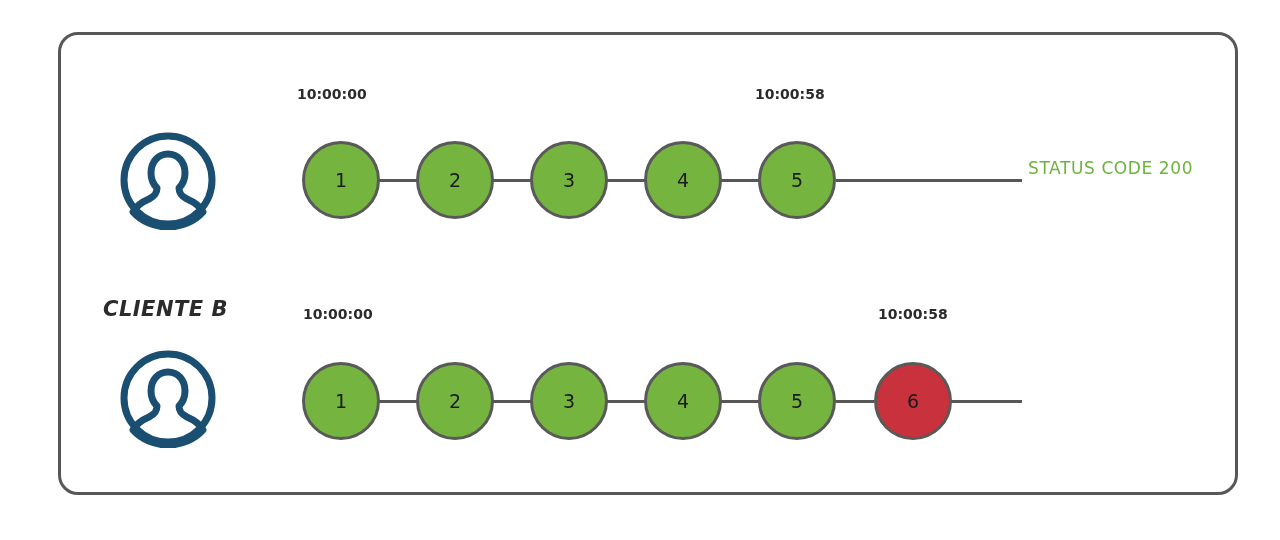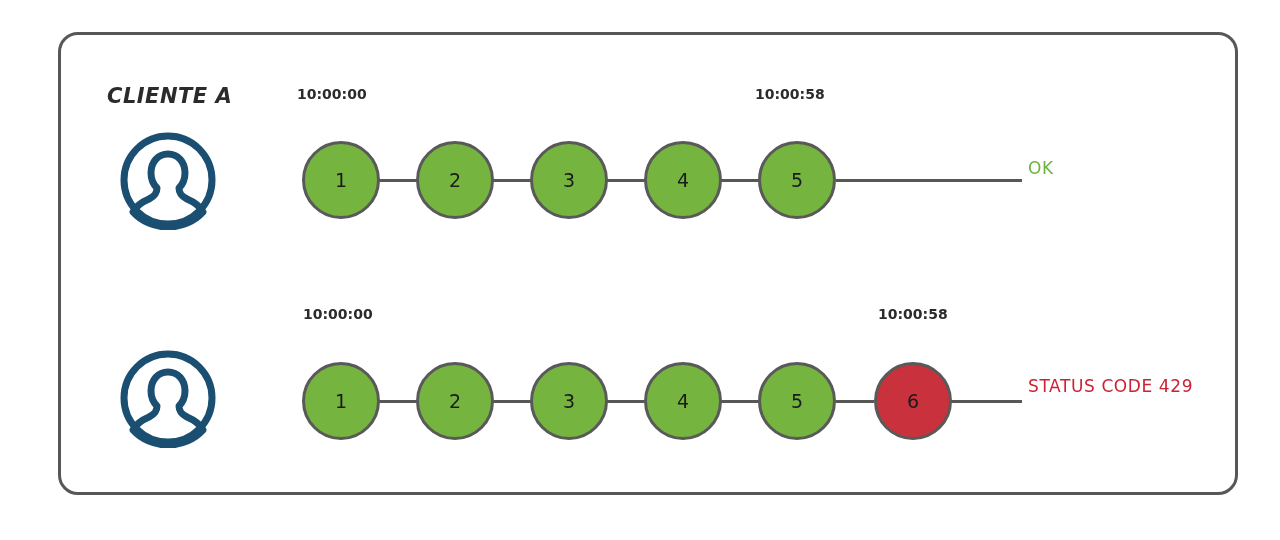--- a/index.html
+++ b/index.html
@@ -107,21 +107,20 @@
   }
   .status.ok   { color: #6db33f; }
   .status.fail { color: #cc2233; }
 </style>
 </head>
 <body>
 
 <div id="canvas">
   <div class="frame"></div>
 
-  <div class="abs client-label" style="left:107px; top:84px;">CLIENTE A</div>
 
   <div class="avatar" style="left:118px; top:130px;">
     <svg width="100" height="100" viewBox="0 0 100 100">
       <circle cx="50" cy="50" r="44" fill="none" stroke="#1b4f72" stroke-width="7"></circle>
       <path d="M50 24 C40 24 33 32 33 43 C33 50 36 55 39 58
                C39 63 37 66 31 69 C24 72 18 76 15 82
                C23 91 36 97 50 97 C64 97 77 91 85 82
                C82 76 76 72 69 69 C63 66 61 63 61 58
                C64 55 67 50 67 43 C67 32 60 24 50 24 Z" fill="none" stroke="#1b4f72" stroke-width="7" stroke-linejoin="round"></path>
     </svg>
@@ -137,23 +136,24 @@
   <div class="connector" style="left:721px; top:179px; width:38px;"></div>
   <div class="connector" style="left:836px; top:179px; width:186px;"></div>
 
   <div class="node ok" style="left:302px; top:141px;">1</div>
   <div class="node ok" style="left:416px; top:141px;">2</div>
   <div class="node ok" style="left:530px; top:141px;">3</div>
   <div class="node ok" style="left:644px; top:141px;">4</div>
   <div class="node ok" style="left:758px; top:141px;">5</div>
 
   <div class="status ok" style="left:1028px; top:158px;">
-    <span class="code">OK</span>
+    <span class="code">STATUS CODE 200</span>
   </div>
 
+  <div class="abs client-label" style="left:103px; top:297px;">CLIENTE B</div>
 
   <div class="avatar" style="left:118px; top:348px;">
     <svg width="100" height="100" viewBox="0 0 100 100">
       <circle cx="50" cy="50" r="44" fill="none" stroke="#1b4f72" stroke-width="7"></circle>
       <path d="M50 24 C40 24 33 32 33 43 C33 50 36 55 39 58
                C39 63 37 66 31 69 C24 72 18 76 15 82
                C23 91 36 97 50 97 C64 97 77 91 85 82
                C82 76 76 72 69 69 C63 66 61 63 61 58
                C64 55 67 50 67 43 C67 32 60 24 50 24 Z" fill="none" stroke="#1b4f72" stroke-width="7" stroke-linejoin="round"></path>
     </svg>
@@ -171,15 +171,14 @@
   <div class="connector" style="left:950px; top:400px; width:72px;"></div>
 
   <div class="node ok" style="left:302px; top:362px;">1</div>
   <div class="node ok" style="left:416px; top:362px;">2</div>
   <div class="node ok" style="left:530px; top:362px;">3</div>
   <div class="node ok" style="left:644px; top:362px;">4</div>
   <div class="node ok" style="left:758px; top:362px;">5</div>
   <div class="node fail" style="left:874px; top:362px;">6</div>
 
   <div class="status fail" style="left:1028px; top:376px;">
-    <span class="code">STATUS CODE 429</span>
   </div>
 </div>
 
 </body></html>

